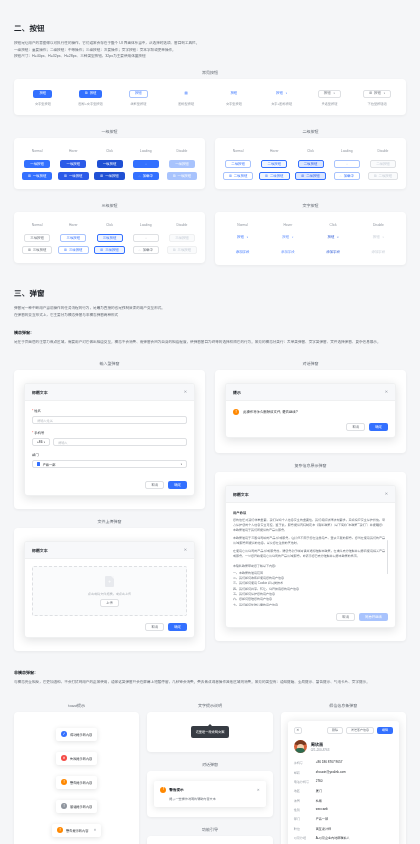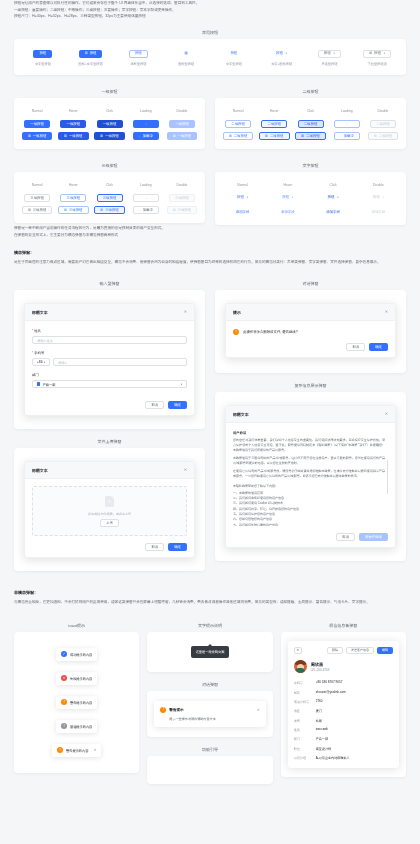--- a/index.html
+++ b/index.html
@@ -154,20 +154,21 @@
   .c-row { display: flex; align-items: flex-start; padding: 2.2px 0; }
   .c-k { width: 22px; flex: none; font-size: 3.1px; color: #8f959e; }
   .c-v { font-size: 3.1px; color: #1f2329; }
 </style>
 </head>
 <body>
 
 <div class="page">
 
   <div>
+    <div class="sec-title">二、按钮</div>
     <div class="sec-desc">
       <div>按钮是让用户的意图得以可执行性的操作，它们通常会存在于整个 UI 界面体系当中，从选择时选项、窗口到工具栏。</div>
       <div>一级按钮：重要操作；二级按钮：中等操作；三级按钮：次要操作；文字按钮：文本字段或更单操作。</div>
       <div>按钮尺寸：H=40px、H=32px、H=28px、三种类型按钮，32px为主要使用体量按钮</div>
     </div>
 
     <div class="cap">常见按钮</div>
     <div class="card">
       <div class="btn-row" id="common-row">
           <div class="btn-cell">
@@ -407,20 +408,21 @@
                 </span>
                 <span class="btn b-text-d" style="margin-top: 4px;">添加字段</span>
               </div>
             </div>
           </div>
       </div>
     </div>
   </div>
 
   <div>
+    <div class="sec-title">三、弹窗</div>
     <div class="sec-desc">
       <div>弹窗是一种中断用户当前操作的任务流程的行为，是最为直接的也是强制反馈的用户交互形式。</div>
       <div>在弹窗的交互形式上，它主要分为模态弹窗与非模态弹窗两种形式</div>
     </div>
     <div class="sub-lead">模态弹窗：</div>
     <div class="sec-desc">是在于页面居的注意力焦点区域，需要用户对它做出相应交互。模态不会消失、而弹窗会因为自身的相应程度，使弹窗窗口为终等的选择权限它的行为。常见的模态分类行：表单类弹窗、文字类弹窗、文件选择弹窗、复杂信息展示。</div>
 
     <div class="two-col" style="margin-top:6px;">
 
       <div>

